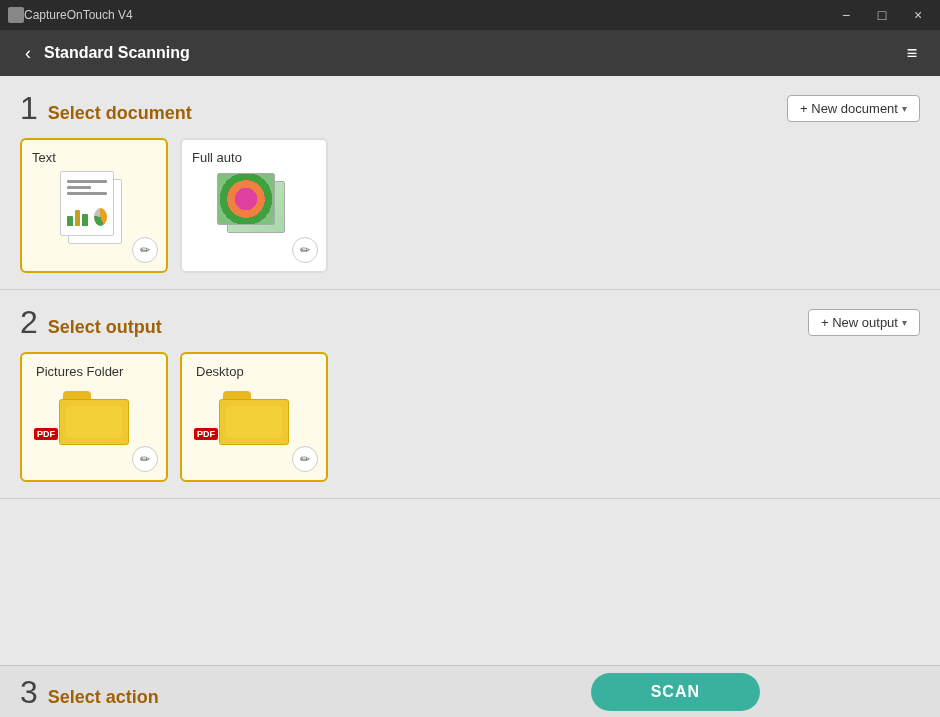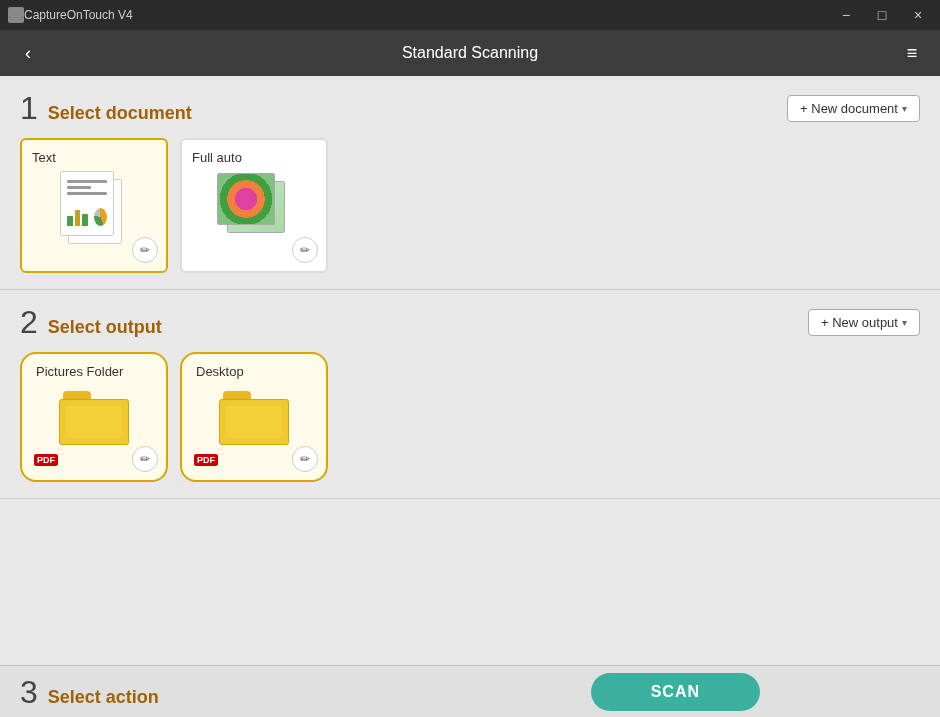--- a/index.html
+++ b/index.html
@@ -56,23 +56,22 @@
       height: 46px;
       background: #3c3c3c;
       display: flex;
       align-items: center;
       justify-content: space-between;
       padding: 0 12px;
     }
     .app-header-title {
       color: white;
       font-size: 16px;
-      font-weight: 400;
+      font-weight: 700;
       flex: 1;
-      text-align: center;
     }
     .nav-btn {
       width: 32px;
       height: 32px;
       background: transparent;
       border: none;
       cursor: pointer;
       color: white;
       font-size: 18px;
       display: flex;
@@ -281,21 +280,21 @@
       width: 100%;
       height: 100%;
       background: linear-gradient(135deg, #c8e8c8 0%, #a8d8a8 100%);
     }
 
     
     .output-card {
       width: 148px;
       min-height: 130px;
       border: 2px solid #d4a800;
-      border-radius: 16px;
+      border-radius: 6px;
       background: white;
       display: flex;
       flex-direction: column;
       align-items: center;
       padding: 10px 10px 8px;
       position: relative;
       cursor: pointer;
     }
     .output-card.selected {
       background: #fffbea;
@@ -311,21 +310,21 @@
     .output-card-img {
       width: 80px;
       height: 65px;
       display: flex;
       align-items: center;
       justify-content: center;
       margin-bottom: 4px;
     }
     .pdf-badge {
       position: absolute;
-      bottom: 14px;
+      bottom: 40px;
       left: 12px;
       background: #cc0000;
       color: white;
       font-size: 9px;
       font-weight: bold;
       padding: 1px 3px;
       border-radius: 2px;
     }
 
     

